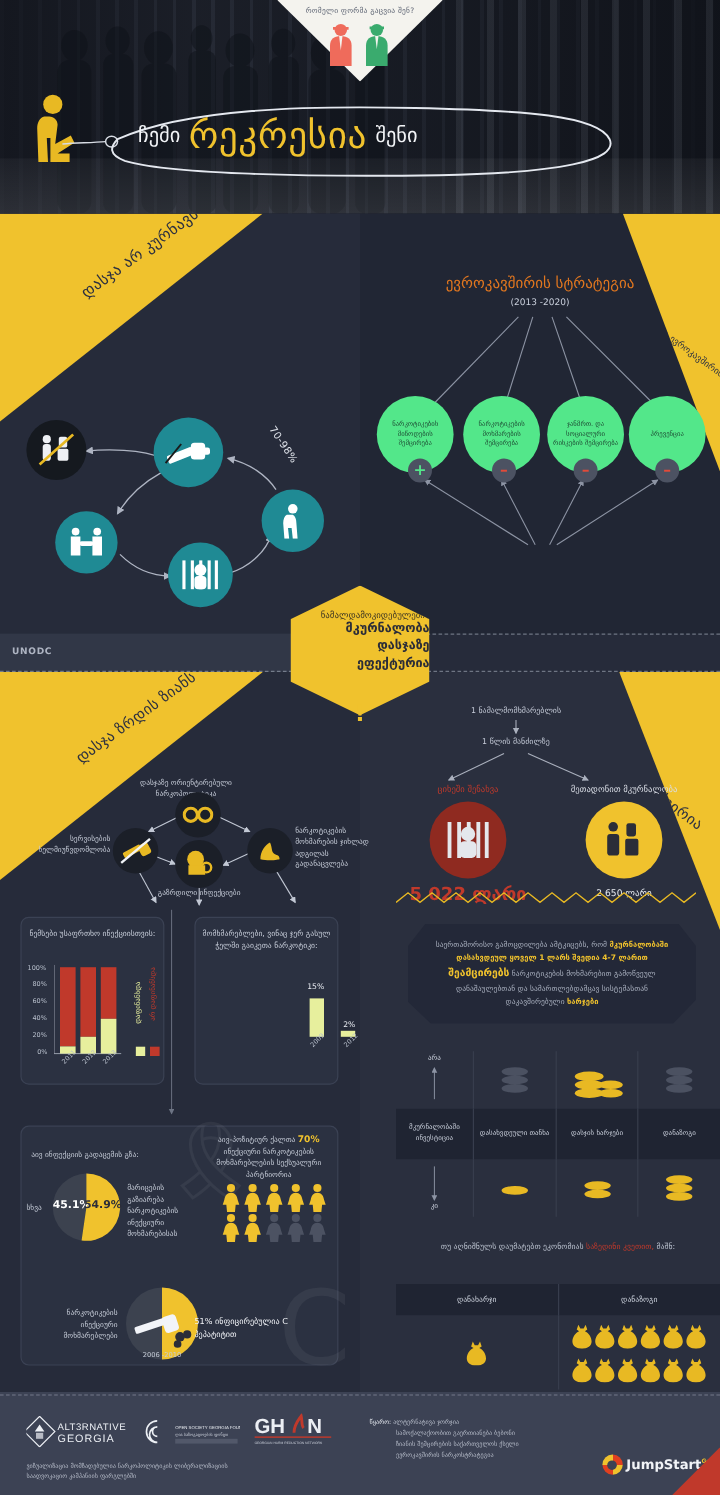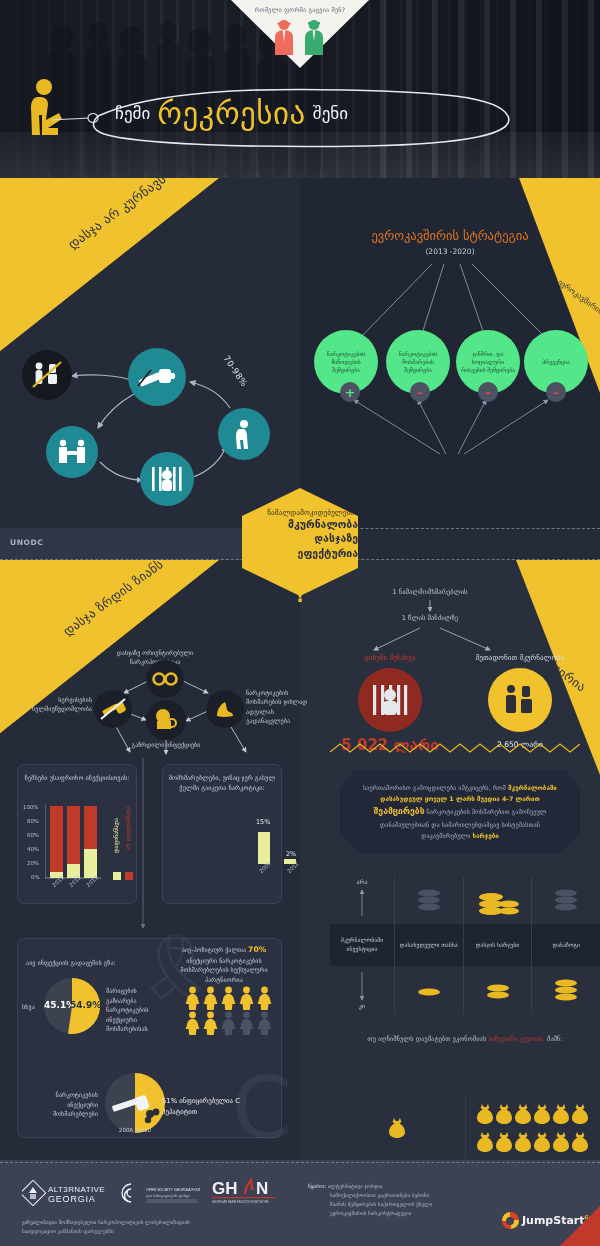--- a/index.html
+++ b/index.html
@@ -774,20 +774,24 @@
         </svg>
       </div>
     </div>
   </div>
 
   <div class="bags-q">
     <span>თუ აღნიშნულს დაუმატებთ ეკონომიას</span>
     <span class="red">საზედინი კვეთით,</span>
     <span>მაშნ:</span>
   </div>
+  <div class="bags-head">
+    <div>დანახარჯი</div>
+    <div>დანაზოგი</div>
+  </div>
   <div class="bags-body">
     <div>
       <svg width="18" height="22" viewBox="0 0 18 22">
         <g fill="#e8b923">
             <path d="M6 2 l1.6 3 h2.8 L12 2 l1.4 4 -2 1.4 c3.4 1.6 5.6 5 5.6 8.6 0 3.6-3.4 6-8 6 s-8-2.4-8-6 c0-3.6 2.2-7 5.6-8.6 L4.6 6 z"></path>
           </g>
       </svg>
     </div>
     <div>
       <svg width="18" height="22" viewBox="0 0 18 22">

